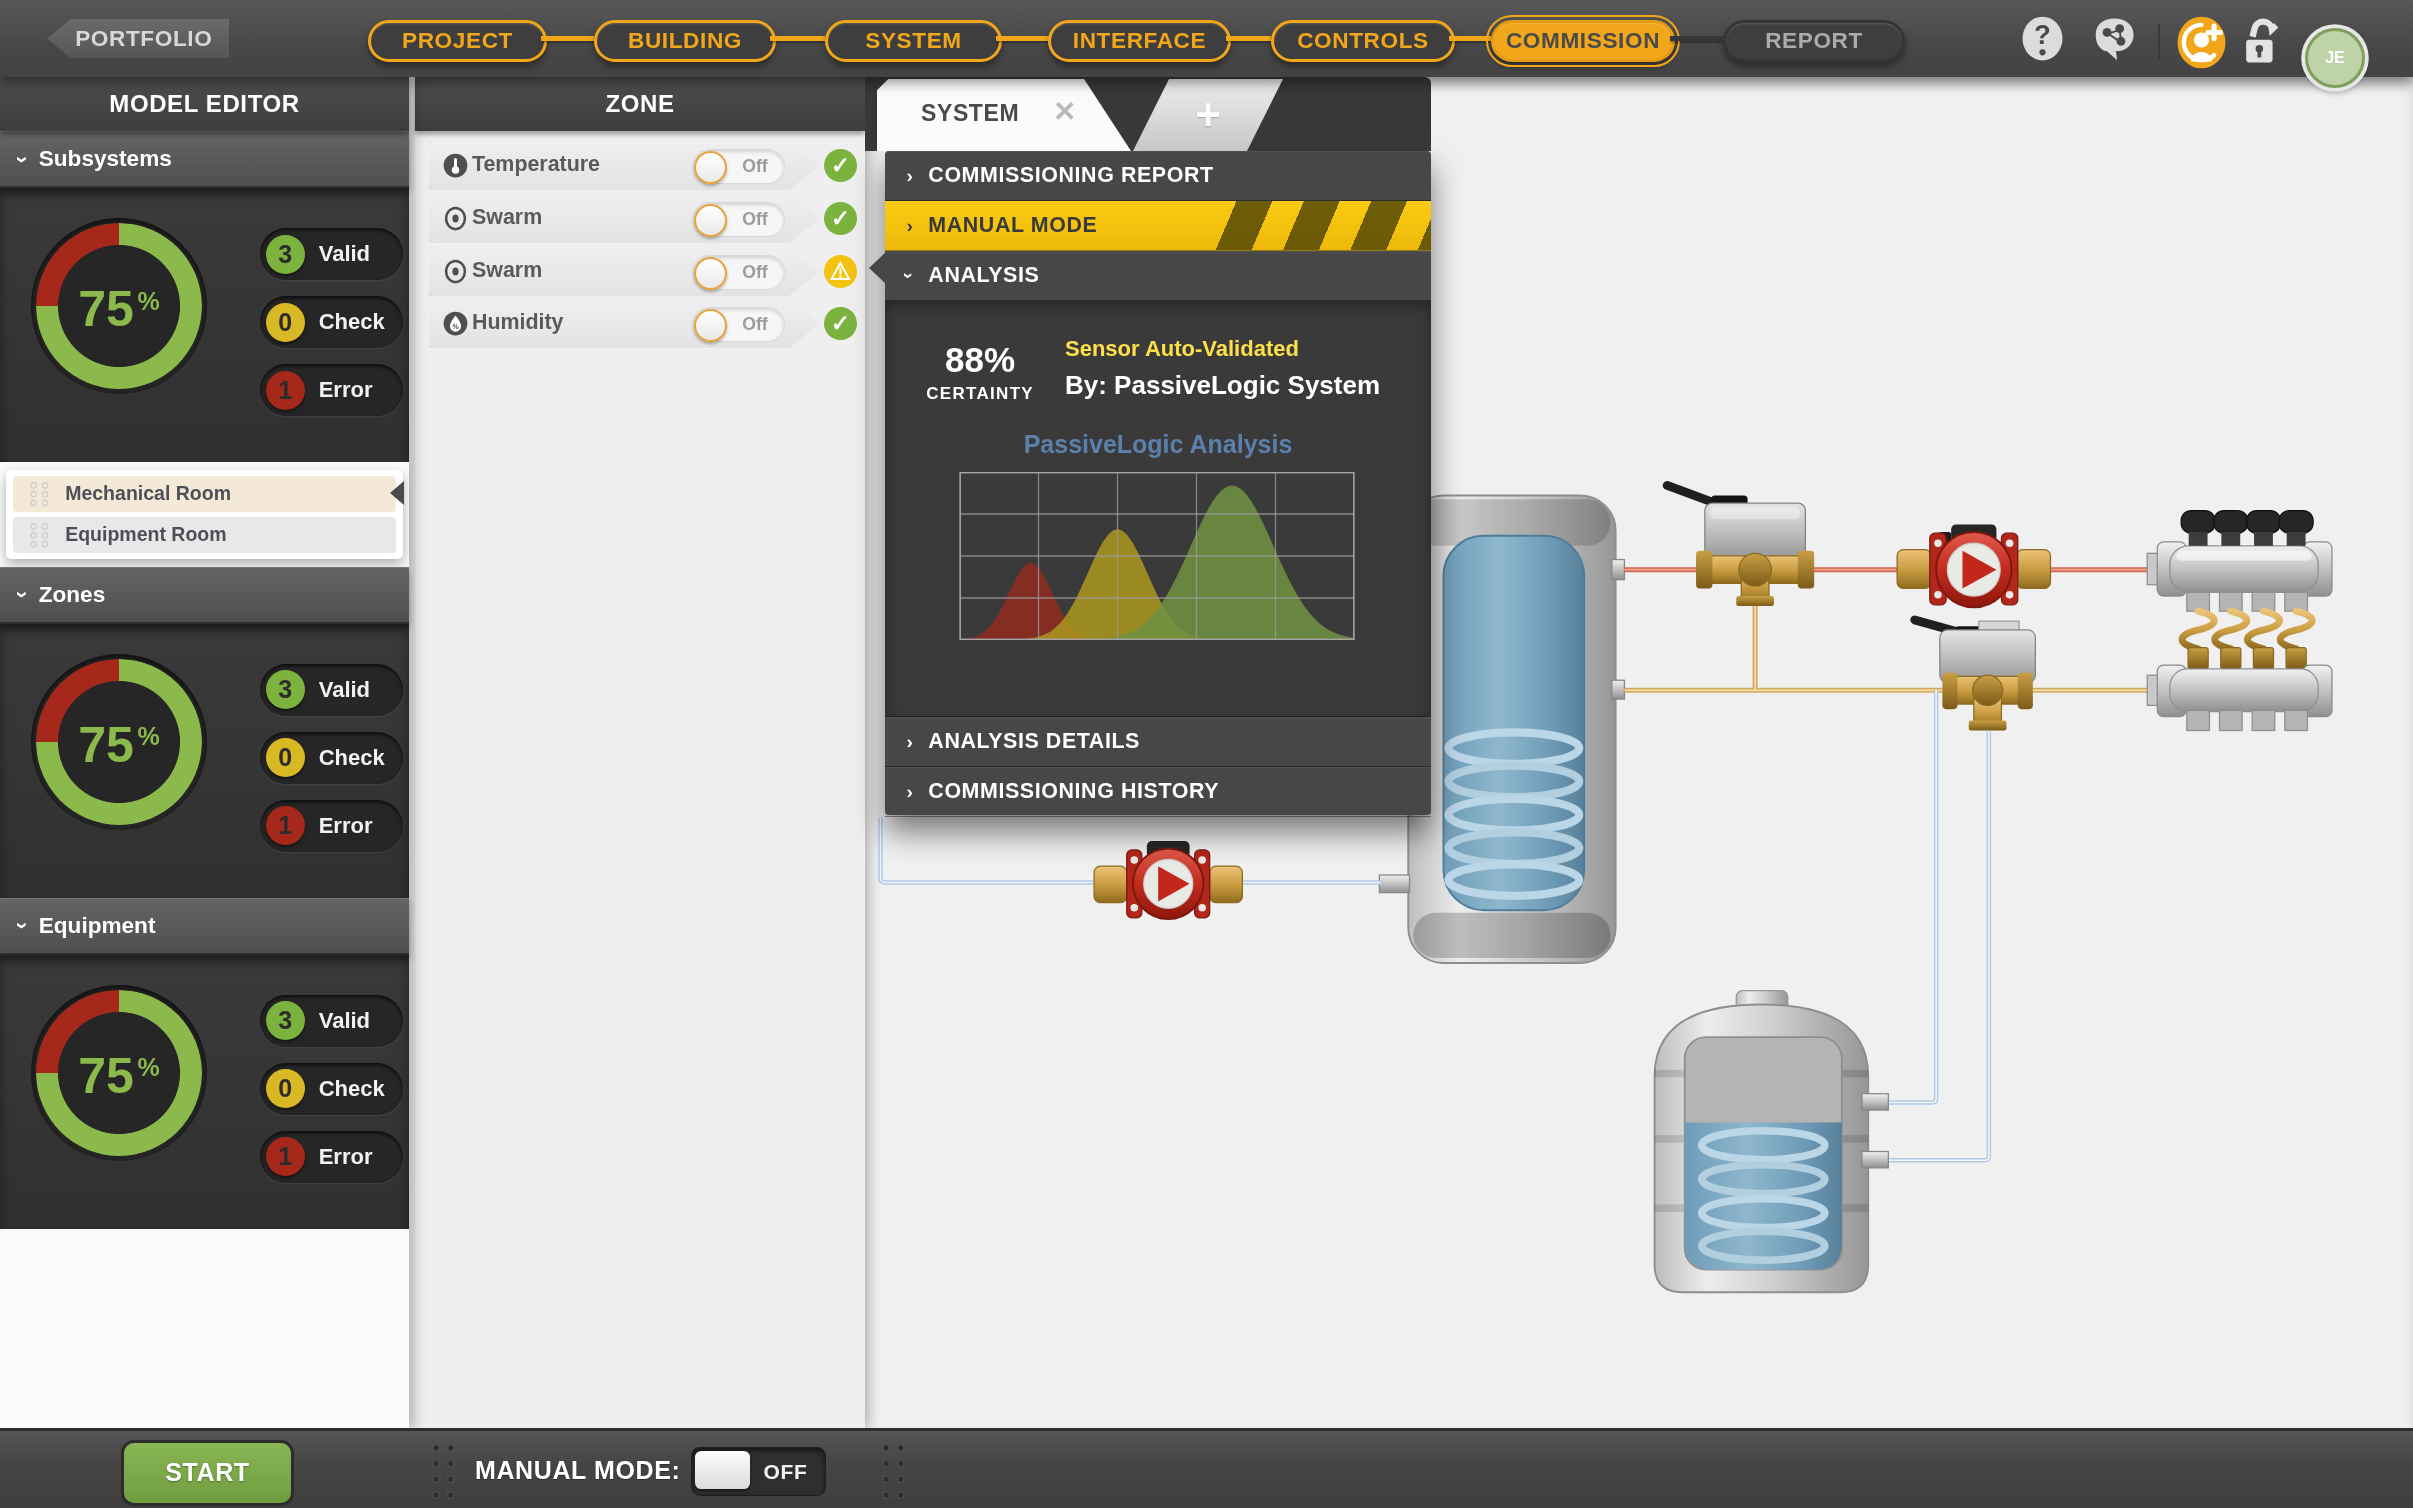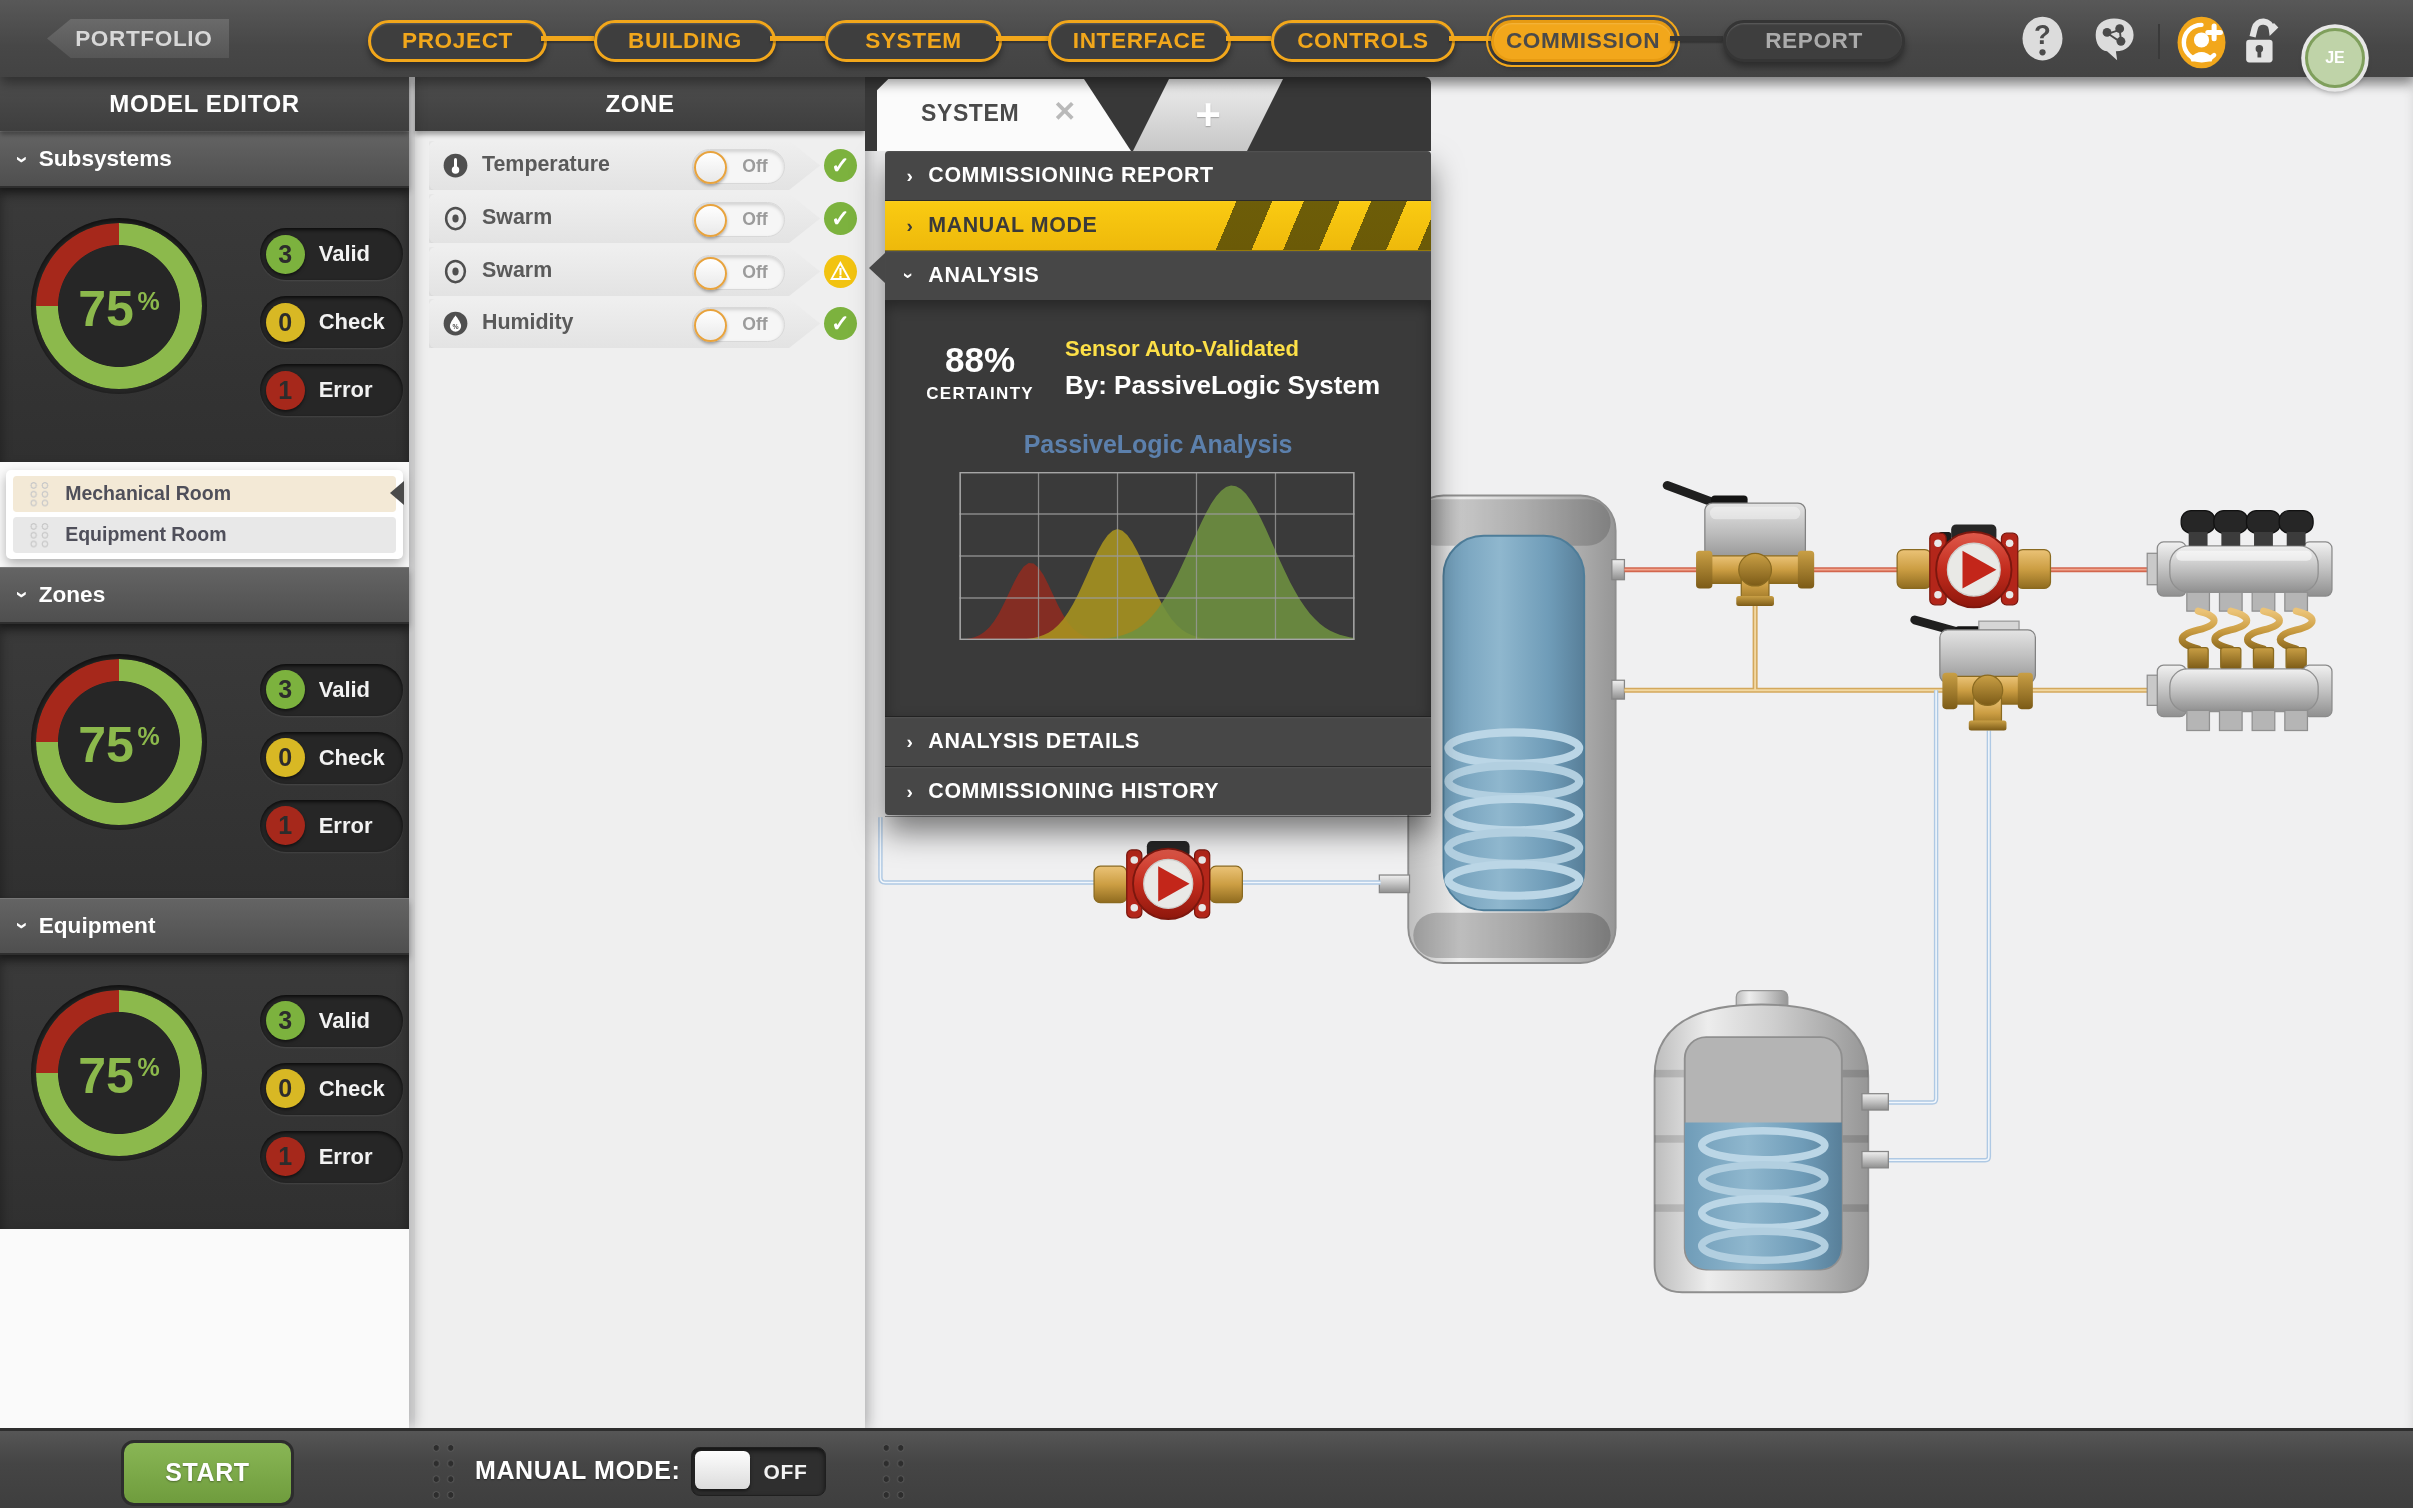--- a/index.html
+++ b/index.html
@@ -76,21 +76,21 @@
   #mm-knob{left:3.1px;top:2.5px;width:55px;height:38px;border-radius:6.3px;background:linear-gradient(180deg,#FDFDFD,#DCDCDC);box-shadow:0 1.9px 3.1px rgba(0,0,0,.5);}
   #mm-state{right:17.6px;top:11.3px;color:#F2F2F2;font-size:21px;letter-spacing:0.6px;}
 
   
   #zonecol{left:415px;top:77px;width:450px;height:1351px;background:#EFEFEF;z-index:24;box-shadow:5px 0 12.6px rgba(0,0,0,.18);}
   .zrow{position:absolute;left:14px;width:427px;height:49px;}
   .zrow-body{position:absolute;left:0;top:0;width:391px;height:49px;background:linear-gradient(180deg,#EFEFEF,#E3E3E3);
     clip-path:polygon(0 0,360px 0,391px 24.5px,360px 49px,0 49px);filter:drop-shadow(0 2.5px 3.8px rgba(0,0,0,.18));
     border-radius:6.3px;display:flex;align-items:center;}
   .zicon{position:absolute;left:14px;top:12px;width:25px;height:25px;}
-  .zlabel{position:absolute;left:53px;top:11.3px;font-size:21.4px;color:#5A5A5A;}
+  .zlabel{position:absolute;left:43px;top:11.3px;font-size:21.4px;color:#5A5A5A;}
   .ztoggle{position:absolute;left:263px;top:8.2px;width:91px;height:33px;border-radius:628px;background:#F6F6F6;
     border:1.3px solid #D8D8D8;box-shadow:inset 0 1.9px 3.8px rgba(0,0,0,.15);}
   .zknob{position:absolute;left:1.3px;top:0.6px;width:29px;height:29px;border-radius:50%;
     background:linear-gradient(180deg,#FFFFFF,#E9E9E9);border:2.5px solid #E8A33D;box-shadow:0 1.9px 3.1px rgba(0,0,0,.3);}
   .ztoggle .off{position:absolute;right:16.3px;top:6.3px;font-size:17.6px;color:#9B9B9B;}
   .zstatus{position:absolute;left:395px;top:8.2px;width:33px;height:33px;border-radius:50%;display:flex;align-items:center;justify-content:center;}
   .zstatus.status-valid{background:var(--green);color:#fff;font-size:22.6px;}
   .zstatus.status-valid::after{content:"✓";}
   .zstatus.status-warning{background:var(--warn);}
   .tri-o{position:absolute;left:5.7px;top:5.7px;width:21.4px;height:19.5px;background:#fff;clip-path:polygon(50% 0,100% 100%,0 100%);}

